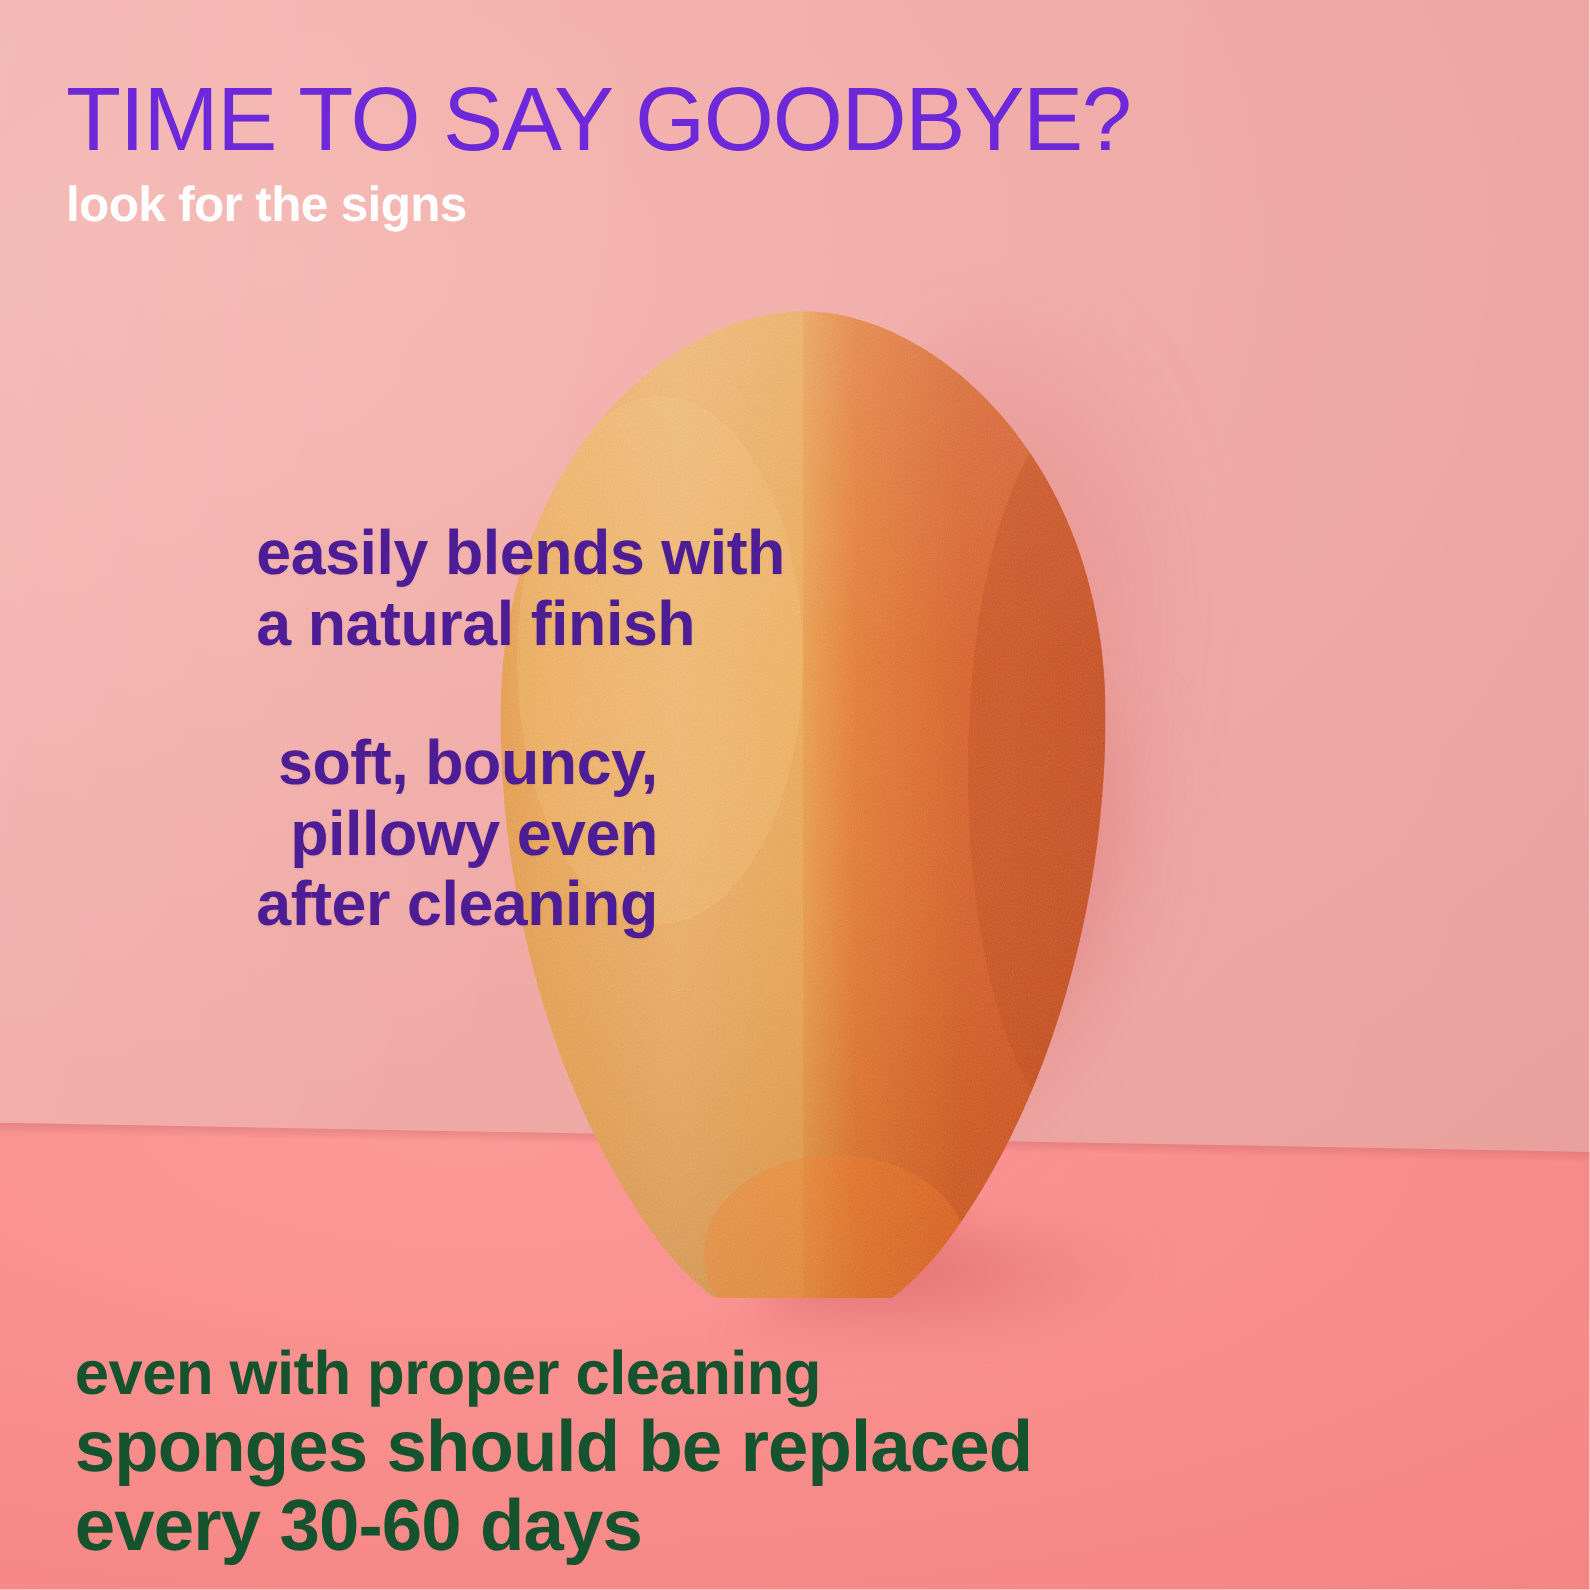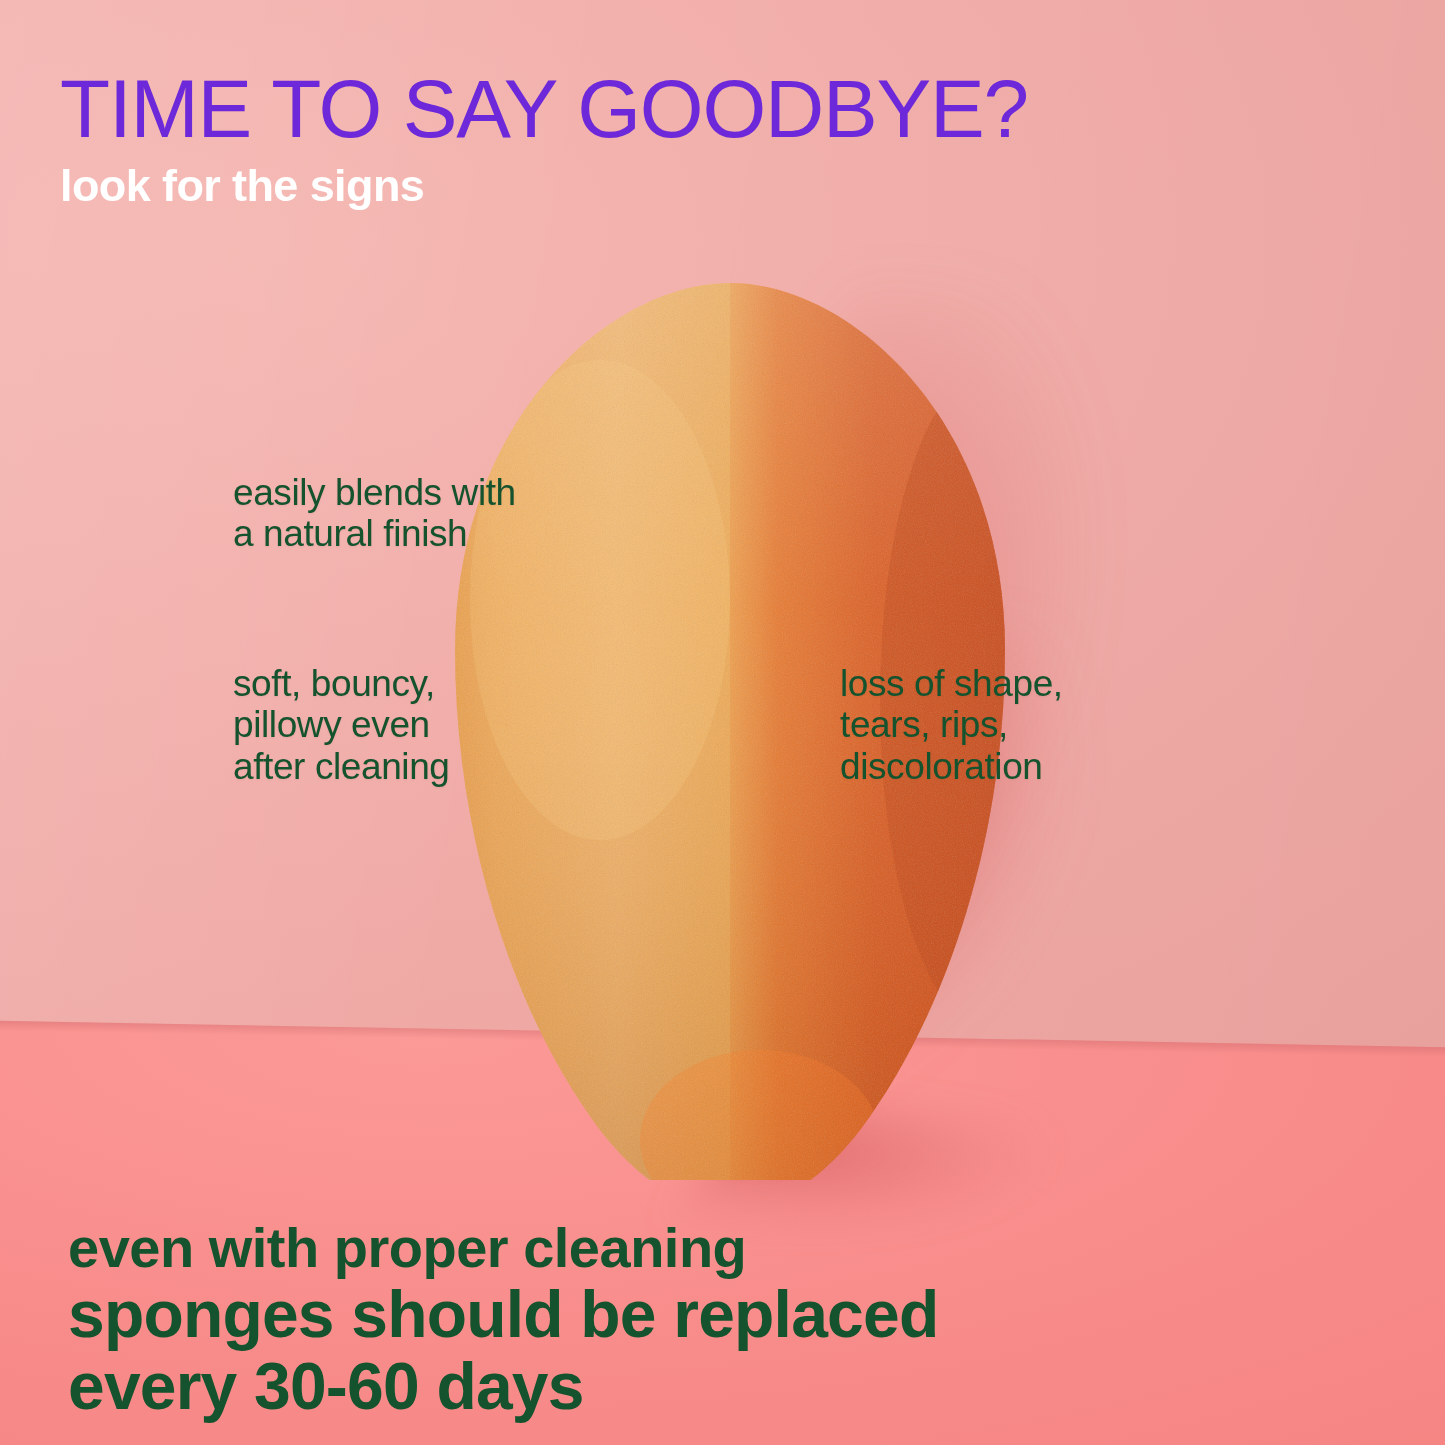--- a/index.html
+++ b/index.html
@@ -93,30 +93,30 @@
     color:#ffffff;
     font-weight:700;
     font-size:45px;
     letter-spacing:-0.6px;
     line-height:1.0;
     white-space:nowrap;
   }
 
   .callout{
     position:absolute;
-    color:#14532d;
-    font-weight:400;
-    font-size:37px;
+    color:#4c1d95;
+    font-weight:700;
+    font-size:57px;
     line-height:1.12;
     letter-spacing:-0.4px;
     white-space:pre-line;
     text-shadow:0 1px 2px rgba(140,60,60,.10);
   }
   #co-left-1{ left:233px; top:472px; }
-  #co-left-2{ left:233px; top:663px; }
+  #co-left-2{ left:233px; top:663px;text-align:right; }
   #co-right-1{ left:840px; top:663px; }
   #co-right-2{ left:840px; top:910px; }
 
   .footer{
     position:absolute; left:68px; top:1218px; width:1300px;
     color:#14532d;
   }
   .footer-line1{
     font-weight:600;
     font-size:56px;
@@ -209,23 +209,20 @@
   </div>
 
   <div class="headline">TIME TO SAY GOODBYE?</div>
   <div class="subhead">look for the signs</div>
 
   <div class="callout" id="co-left-1">easily blends with
 a natural finish</div>
   <div class="callout" id="co-left-2">soft, bouncy,
 pillowy even
 after cleaning</div>
-  <div class="callout" id="co-right-1">loss of shape,
-tears, rips,
-discoloration</div>
 
   <div class="footer">
     <div class="footer-line1">even with proper cleaning</div>
     <div class="footer-strong">sponges should be replaced
 every 30-60 days</div>
   </div>
 
 </div>
 
 </body></html>

